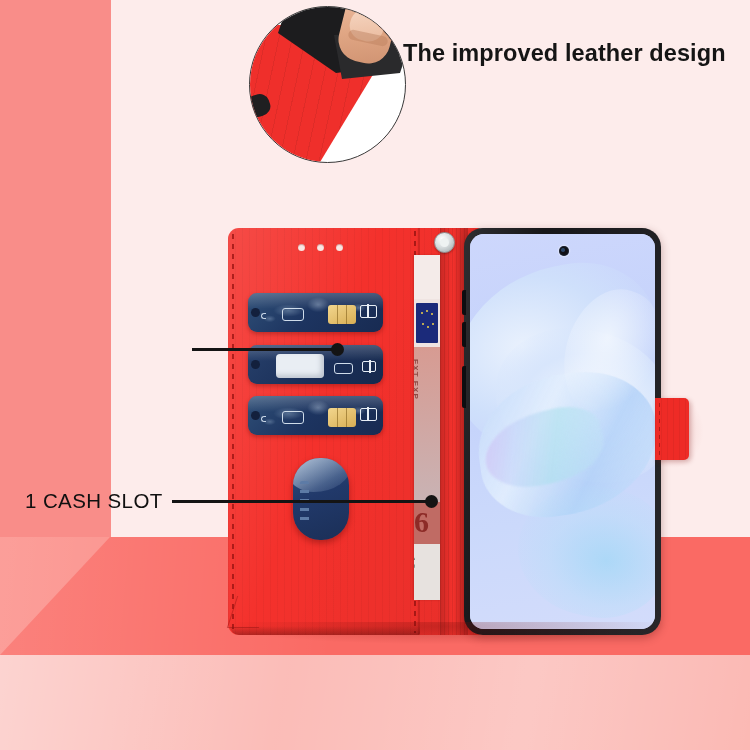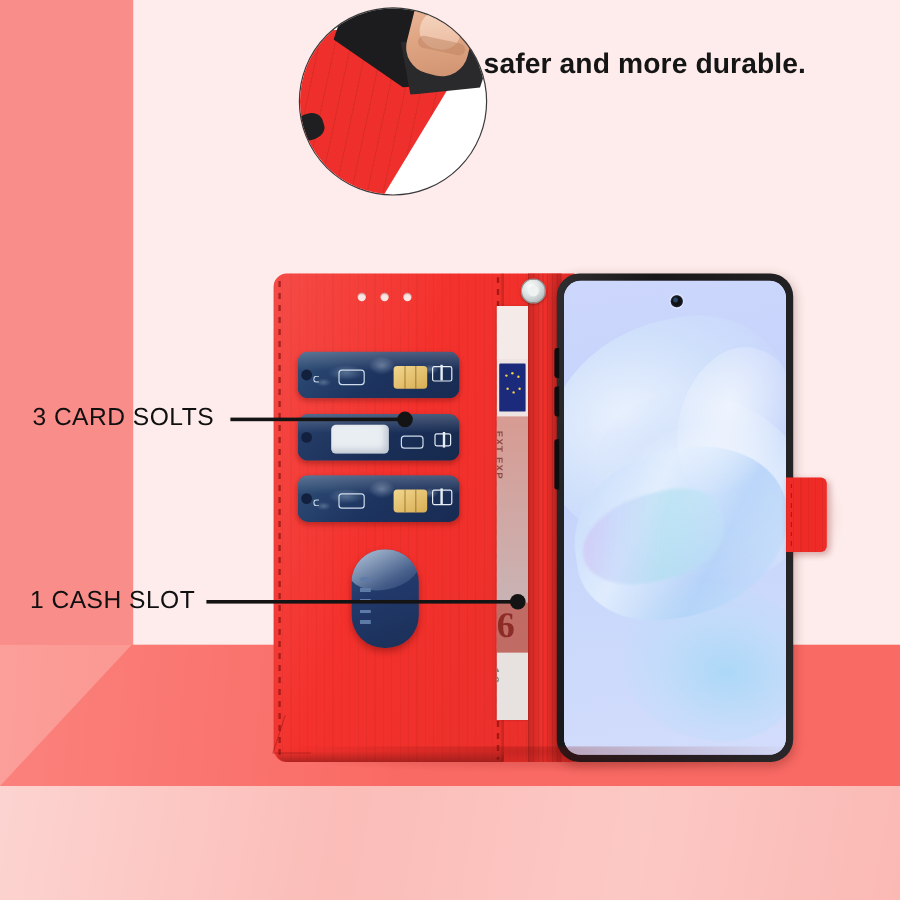--- a/index.html
+++ b/index.html
@@ -432,21 +432,21 @@
     <div class="ins-red-lines"></div>
     <div class="ins-black-flap"></div>
     <div class="ins-black-flap2"></div>
     <div class="ins-black-nub"></div>
     <div class="ins-finger"></div>
     <div class="ins-finger-nail"></div>
     <div class="ins-finger-knuckle"></div>
   </div>
 
   <div class="headline">
-    <span>safer and more durable.</span>
+    <span>The improved leather design</span>
   </div>
 
   <div class="wallet">
     <div class="wallet-grain"></div>
     <div class="wallet-sheen"></div>
     <div class="wallet-stitch-l"></div>
     <div class="wallet-stitch-r"></div>
     <div class="wallet-fold-line"></div>
     <div class="wallet-corner-crease"></div>
     <div class="wallet-bot-shadow"></div>
@@ -534,21 +534,20 @@
   <div class="btn-side" id="btn-power"></div>
 
   <div class="phone-drop-shadow"></div>
 
   <div class="strap-shadow"></div>
   <div class="strap">
     <div class="strap-grain"></div>
     <div class="strap-stitch"></div>
   </div>
 
-  <div class="callout-label" id="lbl-cards">3 CARD SOLTS</div>
   <div class="leader" id="leader-cards"></div>
   <div class="leader-dot" id="dot-cards"></div>
 
   <div class="callout-label" id="lbl-cash">1 CASH SLOT</div>
   <div class="leader" id="leader-cash"></div>
   <div class="leader-dot" id="dot-cash"></div>
 
 </div>
 
 </body></html>

